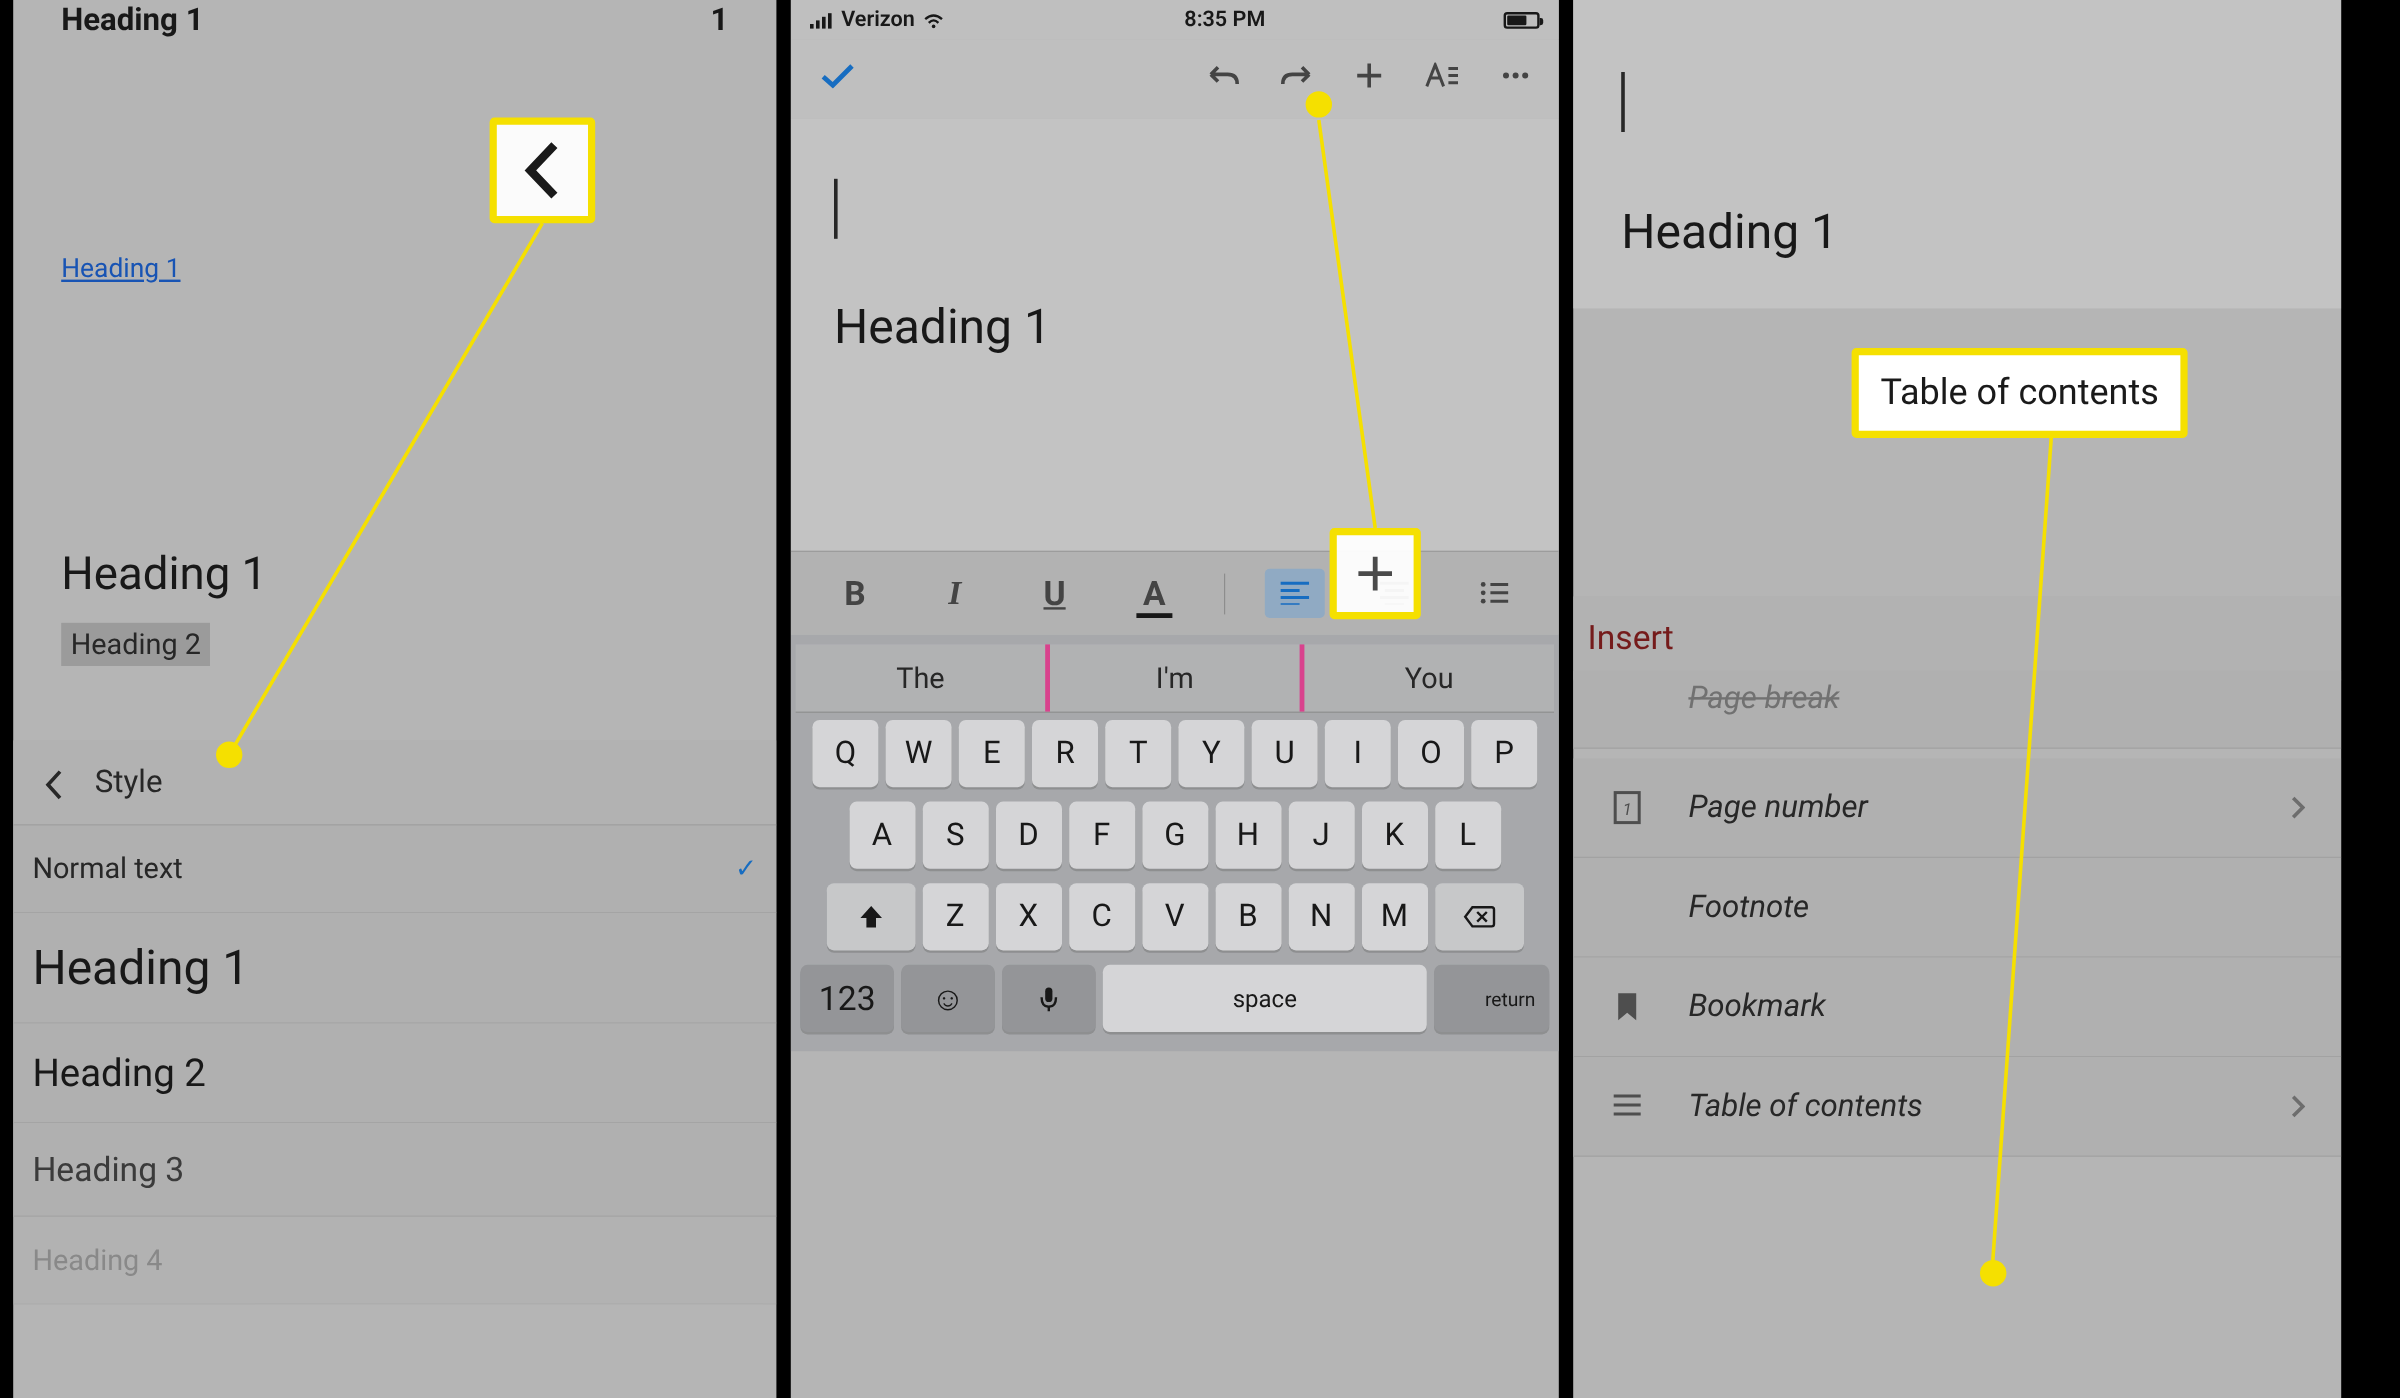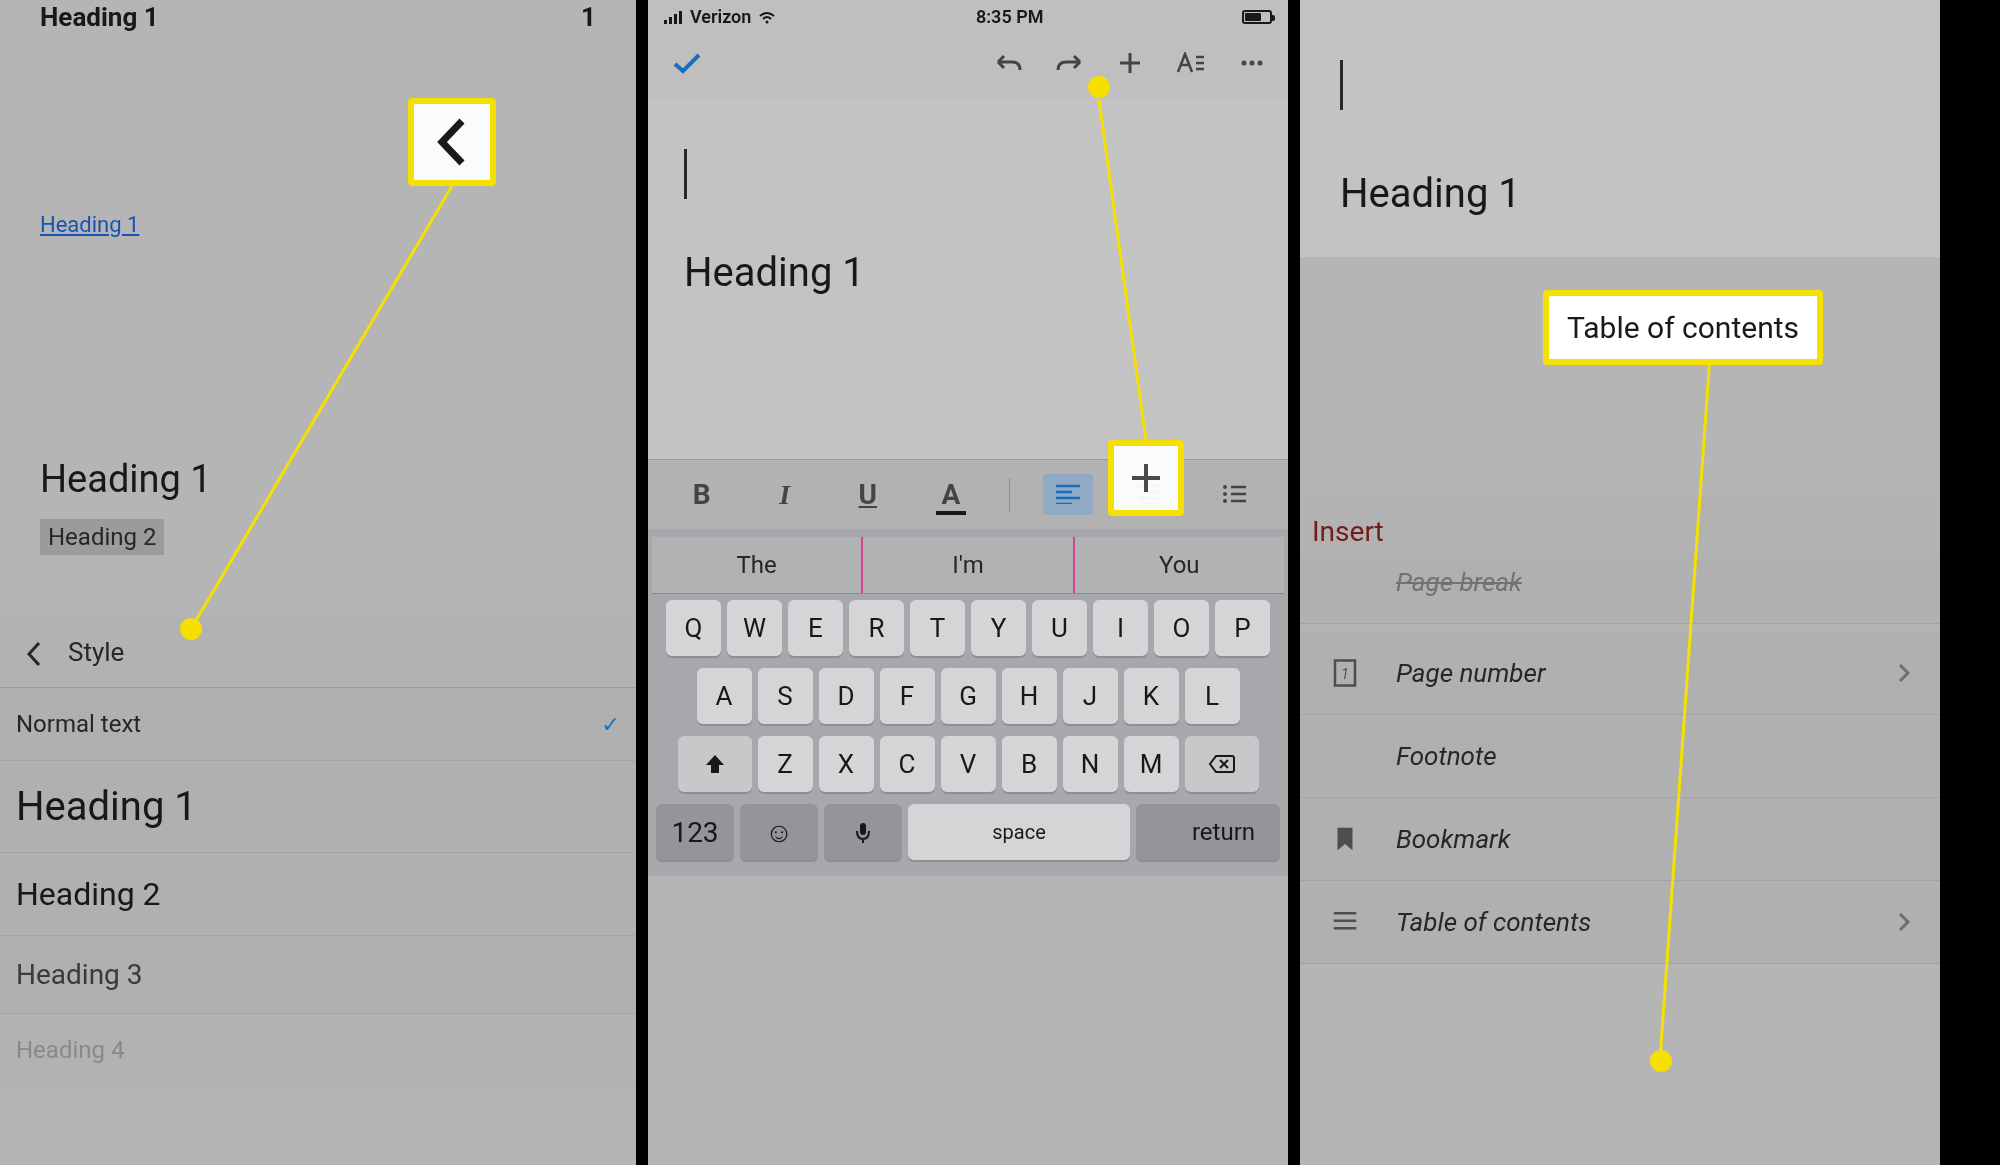--- a/index.html
+++ b/index.html
@@ -1,21 +1,21 @@
 <!DOCTYPE html>
 <html><head>
 <meta charset="utf-8">
 <style>
 * { margin: 0; padding: 0; box-sizing: border-box; font-family: -apple-system, BlinkMacSystemFont, "Segoe UI", Roboto, sans-serif; }
 body { background: #000; width: 2000px; height: 1165px; overflow: hidden; position: relative; }
 .panel { position: absolute; top: 0; height: 1165px; background: #c5c5c5; overflow: hidden; }
 .panel1 { left: 0; width: 636px; }
 .panel2 { left: 648px; width: 640px; }
 .panel3 { left: 1300px; width: 640px; }
-.dim { filter: brightness(0.92); }
+.dim { filter: brightness(0.92); margin-left: 11px; }
 
 
 .p1-top { padding: 0 40px; }
 .p1-h1-row { display: flex; justify-content: space-between; align-items: center; font-size: 26px; font-weight: 700; color: #1a1a1a; padding-top: 2px; }
 .p1-link { color: #1a5bc4; text-decoration: underline; font-size: 22px; margin-top: 180px; display: inline-block; }
 .p1-mid-h1 { font-size: 38px; font-weight: 400; color: #1a1a1a; margin-top: 220px; }
 .p1-mid-h2 { font-size: 24px; color: #2a2a2a; background: #a9a9a9; display: inline-block; padding: 4px 8px; margin-top: 18px; }
 
 .style-header { display: flex; align-items: flex-end; gap: 26px; padding: 20px 26px; border-bottom: 1px solid #a8a8a8; margin-top: 62px; background: #c1c1c1; }
 .style-header .lbl { font-size: 26px; color: #2a2a2a; }
@@ -46,30 +46,30 @@
 .fmt-bar { display: flex; align-items: center; justify-content: space-around; padding: 14px 12px; background: #c2c2c2; border-top: 1px solid #aaa; }
 .fmt-item { width: 50px; text-align: center; color: #4a4a4a; font-size: 28px; font-weight: 700; }
 .fmt-item.i { font-style: italic; font-family: serif; }
 .fmt-item.u { text-decoration: underline; }
 .fmt-item.color { position: relative; }
 .fmt-item.color::after { content: ""; position: absolute; bottom: -4px; left: 10px; right: 10px; height: 4px; background: #1a1a1a; }
 .fmt-item.active { background: #9db9d4; border-radius: 4px; padding: 4px 6px; }
 
 .kb { background: #b5b7ba; padding: 8px 4px 10px; }
 .kb-sugg { display: flex; border-bottom: 1px solid #999; background: #c0c1c3; }
-.kb-sugg div { flex: 1; text-align: center; padding: 14px 0; font-size: 24px; color: #2a2a2a; border-right: 2px solid #ec4899; }
+.kb-sugg div { flex: 1; text-align: center; padding: 14px 0; font-size: 24px; color: #2a2a2a; border-right: 4px solid #ec4899; }
 .kb-sugg div:last-child { border-right: none; }
 .kb-row { display: flex; gap: 6px; padding: 6px 4px; justify-content: center; }
 .key { background: #e8e8ea; border-radius: 6px; box-shadow: 0 2px 0 #9a9b9d; height: 56px; display: flex; align-items: center; justify-content: center; font-size: 26px; color: #1a1a1a; }
 .key.w1 { width: 55px; }
 .key.shift { width: 74px; background: #d8d9db; }
 .key.del { width: 74px; background: #d8d9db; }
 .key.fn { width: 78px; background: #a1a2a5; font-size: 28px; }
 .key.space { flex: 1; font-size: 20px; }
-.key.ret { width: 144px; background: #a1a2a5; font-size: 24px; padding-left: 31px; }
+.key.ret { width: 96px; background: #a1a2a5; font-size: 16px; padding-left: 31px; }
 
 
 .p3-top { padding: 60px 40px 40px; background: #d4d4d4; }
 .p3-cursor { width: 3px; height: 50px; background: #2a2a2a; margin-bottom: 60px; }
 .p3-h1 { font-size: 40px; color: #1a1a1a; font-weight: 400; }
 
 .ins-header { padding: 18px 12px; font-size: 28px; color: #7f1d1d; background: #c1c1c1; margin-top: 240px; border-bottom: 1px solid #aaa; }
 .ins-row { display: flex; align-items: center; gap: 36px; padding: 26px 30px; border-bottom: 1px solid #b0b0b0; background: #bfbfbf; font-size: 26px; color: #2a2a2a; font-style: italic; }
 .ins-row.cut { color: #3a3a3a; position: relative; top: -8px; padding-top: 8px; }
 .ins-icon { width: 30px; height: 30px; color: #555; flex-shrink: 0; }

